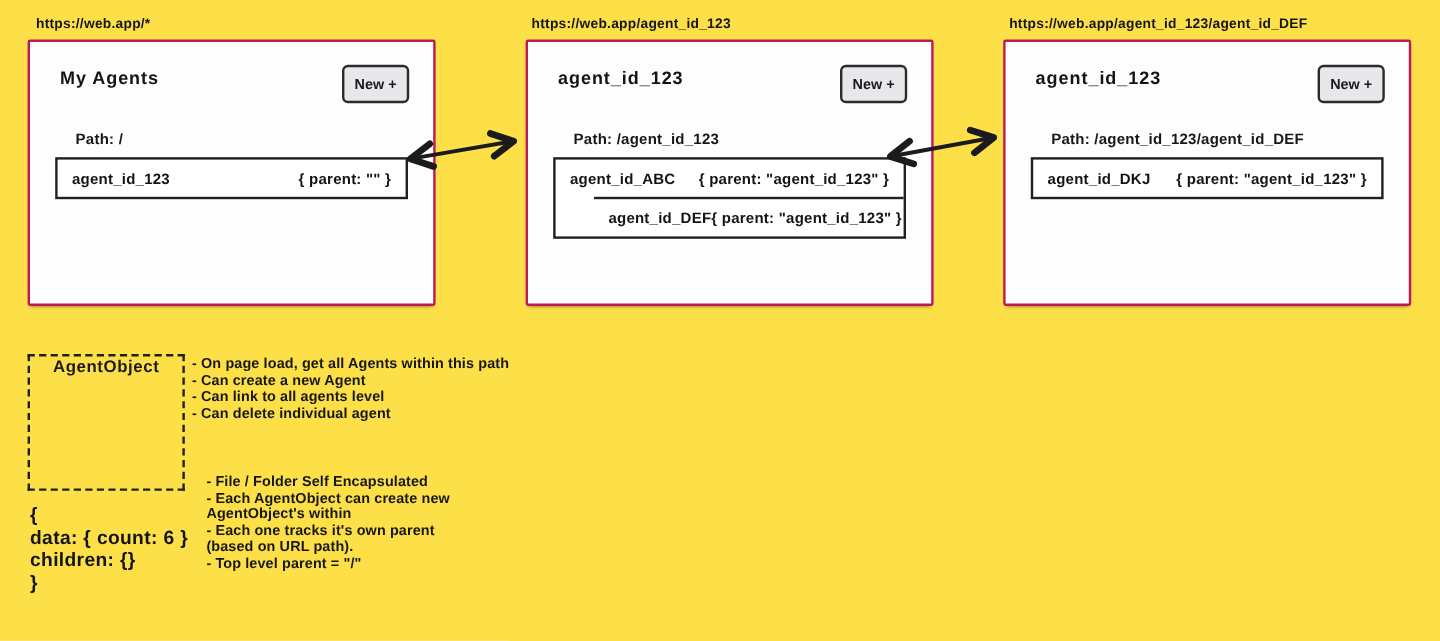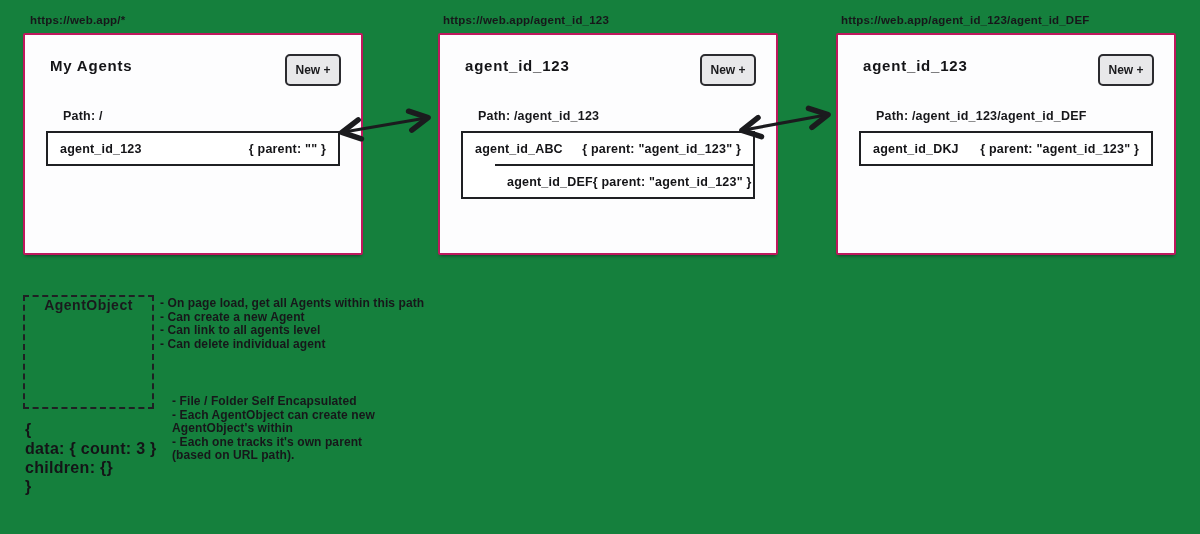--- a/index.html
+++ b/index.html
@@ -4,21 +4,21 @@
 <style>
   html,body{margin:0;padding:0;}
   body{
     background:#f4f4f6;
     font-family:"Liberation Sans","DejaVu Sans",sans-serif;
     color:#1a1a1d;
   }
   .canvas{
     position:relative;
     width:1200px;height:534px;
-    background:#15803d;
+    background:#fde047;
     overflow:hidden;
   }
   
   .url-label{
     position:absolute;
     font-size:11.5px;
     font-weight:700;
     letter-spacing:.2px;
     color:#17171a;
     white-space:nowrap;
@@ -196,26 +196,27 @@
 
   <div class="notes notes-top">
     <div>- On page load, get all Agents within this path</div>
     <div>- Can create a new Agent</div>
     <div>- Can link to all agents level</div>
     <div>- Can delete individual agent</div>
   </div>
 
   <div class="code-block">
     <div>{</div>
-    <div>data: { count: 3 }</div>
+    <div>data: { count: 6 }</div>
     <div>children: {}</div>
     <div>}</div>
   </div>
 
   <div class="notes notes-bottom">
     <div>- File / Folder Self Encapsulated</div>
     <div>- Each AgentObject can create new</div>
     <div>AgentObject's within</div>
     <div>- Each one tracks it's own parent</div>
     <div>(based on URL path).</div>
+    <div>- Top level parent = "/"</div>
   </div>
 
 </div>
 
 </body></html>

